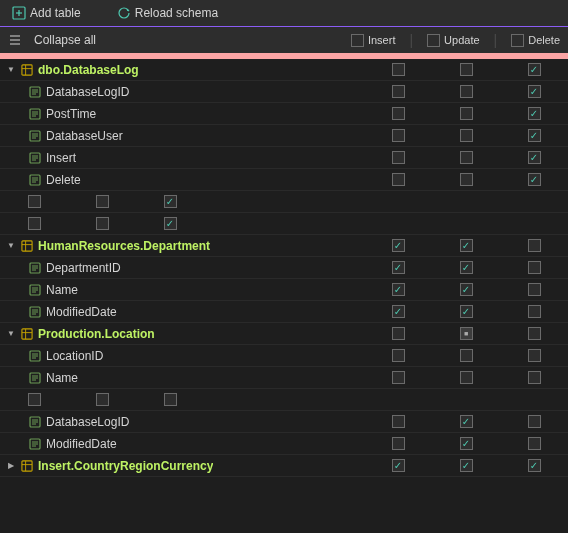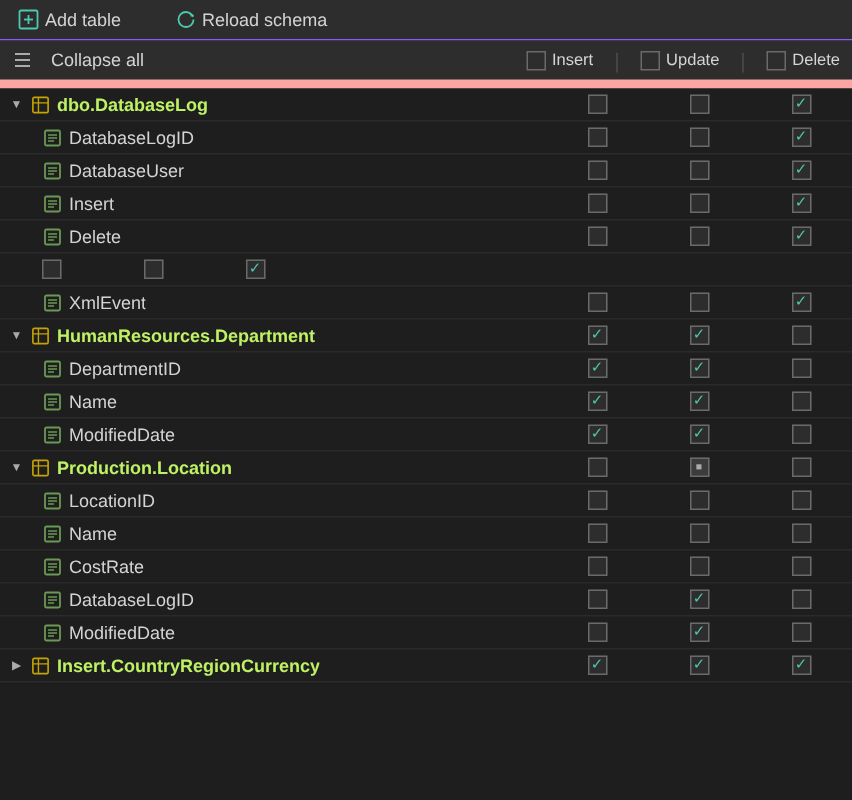--- a/index.html
+++ b/index.html
@@ -313,20 +313,44 @@
     <div class="row">
       <div class="row-label child">
         <span class="field-icon icon-field">
           <svg width="12" height="12" viewBox="0 0 12 12" fill="none">
     <rect x="1" y="1" width="10" height="10" rx="1" stroke="#6a9955" stroke-width="1.2" fill="none"></rect>
     <line x1="3" y1="4" x2="9" y2="4" stroke="#6a9955" stroke-width="1"></line>
     <line x1="3" y1="6" x2="9" y2="6" stroke="#6a9955" stroke-width="1"></line>
     <line x1="3" y1="8" x2="7" y2="8" stroke="#6a9955" stroke-width="1"></line>
   </svg>
         </span>
+        <span class="name">PostTime</span>
+      </div>
+      <div class="check-cells">
+        <div class="check-cell">
+          <div class="cb"></div>
+        </div>
+        <div class="check-cell">
+          <div class="cb"></div>
+        </div>
+        <div class="check-cell">
+          <div class="cb checked"></div>
+        </div>
+      </div>
+    </div>
+    <div class="row">
+      <div class="row-label child">
+        <span class="field-icon icon-field">
+          <svg width="12" height="12" viewBox="0 0 12 12" fill="none">
+    <rect x="1" y="1" width="10" height="10" rx="1" stroke="#6a9955" stroke-width="1.2" fill="none"></rect>
+    <line x1="3" y1="4" x2="9" y2="4" stroke="#6a9955" stroke-width="1"></line>
+    <line x1="3" y1="6" x2="9" y2="6" stroke="#6a9955" stroke-width="1"></line>
+    <line x1="3" y1="8" x2="7" y2="8" stroke="#6a9955" stroke-width="1"></line>
+  </svg>
+        </span>
         <span class="name">DatabaseUser</span>
       </div>
       <div class="check-cells">
         <div class="check-cell">
           <div class="cb"></div>
         </div>
         <div class="check-cell">
           <div class="cb"></div>
         </div>
         <div class="check-cell">
@@ -389,31 +413,20 @@
         </div>
         <div class="check-cell">
           <div class="cb"></div>
         </div>
         <div class="check-cell">
           <div class="cb checked"></div>
         </div>
       </div>
     </div>
     <div class="row">
-      <div class="row-label child">
-        <span class="field-icon icon-field">
-          <svg width="12" height="12" viewBox="0 0 12 12" fill="none">
-    <rect x="1" y="1" width="10" height="10" rx="1" stroke="#6a9955" stroke-width="1.2" fill="none"></rect>
-    <line x1="3" y1="4" x2="9" y2="4" stroke="#6a9955" stroke-width="1"></line>
-    <line x1="3" y1="6" x2="9" y2="6" stroke="#6a9955" stroke-width="1"></line>
-    <line x1="3" y1="8" x2="7" y2="8" stroke="#6a9955" stroke-width="1"></line>
-  </svg>
-        </span>
-        <span class="name">XmlEvent</span>
-      </div>
       <div class="check-cells">
         <div class="check-cell">
           <div class="cb"></div>
         </div>
         <div class="check-cell">
           <div class="cb"></div>
         </div>
         <div class="check-cell">
           <div class="cb checked"></div>
         </div>
@@ -581,31 +594,20 @@
         </div>
         <div class="check-cell">
           <div class="cb"></div>
         </div>
         <div class="check-cell">
           <div class="cb"></div>
         </div>
       </div>
     </div>
     <div class="row">
-      <div class="row-label child">
-        <span class="field-icon icon-field">
-          <svg width="12" height="12" viewBox="0 0 12 12" fill="none">
-    <rect x="1" y="1" width="10" height="10" rx="1" stroke="#6a9955" stroke-width="1.2" fill="none"></rect>
-    <line x1="3" y1="4" x2="9" y2="4" stroke="#6a9955" stroke-width="1"></line>
-    <line x1="3" y1="6" x2="9" y2="6" stroke="#6a9955" stroke-width="1"></line>
-    <line x1="3" y1="8" x2="7" y2="8" stroke="#6a9955" stroke-width="1"></line>
-  </svg>
-        </span>
-        <span class="name">CostRate</span>
-      </div>
       <div class="check-cells">
         <div class="check-cell">
           <div class="cb"></div>
         </div>
         <div class="check-cell">
           <div class="cb"></div>
         </div>
         <div class="check-cell">
           <div class="cb"></div>
         </div>

